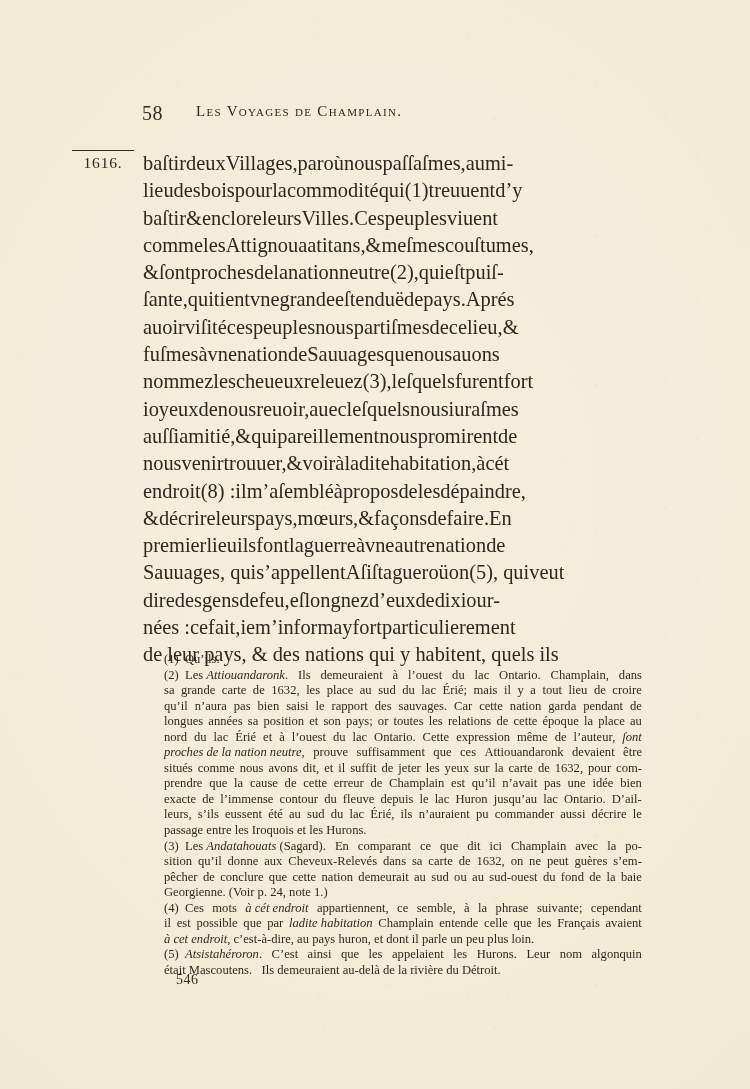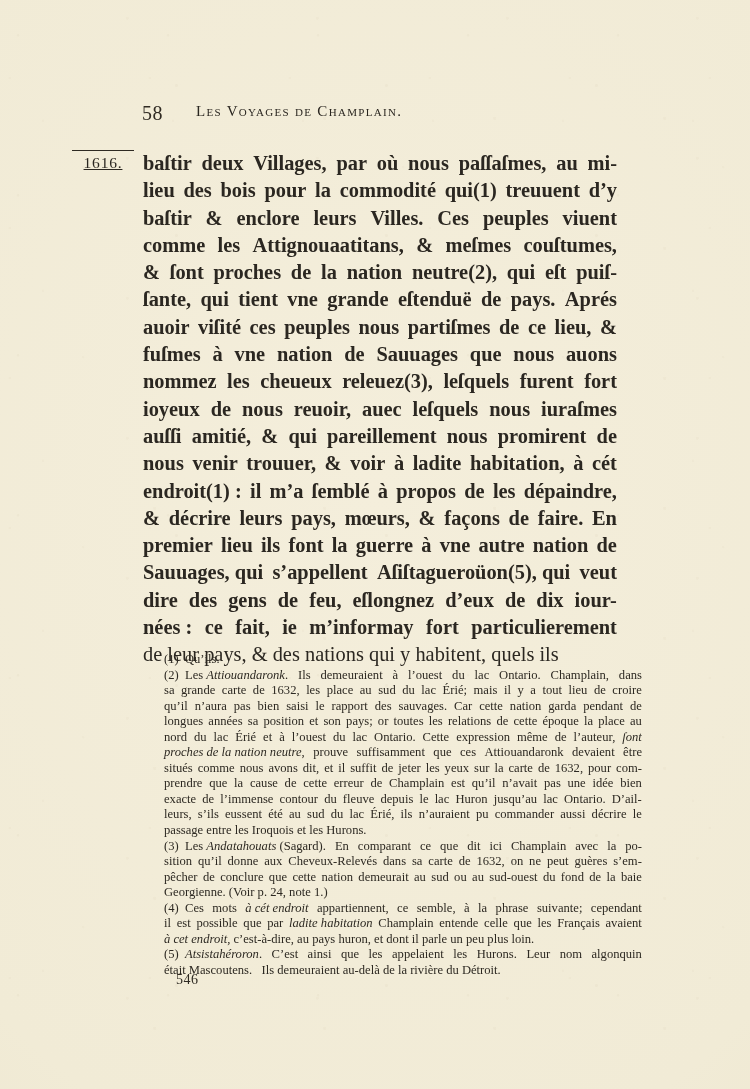--- a/index.html
+++ b/index.html
@@ -63,21 +63,20 @@
     white-space: nowrap;
   }
 
   
   .margin-note {
     position: absolute;
     left: 63px;
     top: 150px;
     width: 80px;
     text-align: center;
-    text-decoration: underline;
   }
   .margin-rule {
     height: 0;
     border-top: 1.6px solid #2e2a22;
     width: 62px;
     margin: 0 auto 3px;
   }
   .margin-year {
     font-size: 15.5px;
     letter-spacing: .8px;
@@ -93,23 +92,21 @@
   }
   .bline {
     font-size: 20.4px;
     line-height: 27.3px;
     color: #2b2721;
     white-space: nowrap;
     letter-spacing: 0;
   }
   .bline.j {
     display: flex;
-    justify-content: space-between;
     white-space: normal;
-    font-weight: bold;
   }
   .bline.j > span { display: inline-block; }
   .bline.last { display: block; }
 
   
   .notes {
     position: absolute;
     left: 140px;
     top: 652px;
     width: 478px;
@@ -277,21 +274,21 @@
         <span>trouuer,</span>
         <span>&amp;</span>
         <span>voir</span>
         <span>à</span>
         <span>ladite</span>
         <span>habitation,</span>
         <span>à</span>
         <span>cét</span>
       </div>
       <div class="bline j">
-        <span>endroit(1) :</span>
+        <span>endroit(8) :</span>
         <span>il</span>
         <span>m’a</span>
         <span>ſemblé</span>
         <span>à</span>
         <span>propos</span>
         <span>de</span>
         <span>les</span>
         <span>dépaindre,</span>
       </div>
       <div class="bline j">

